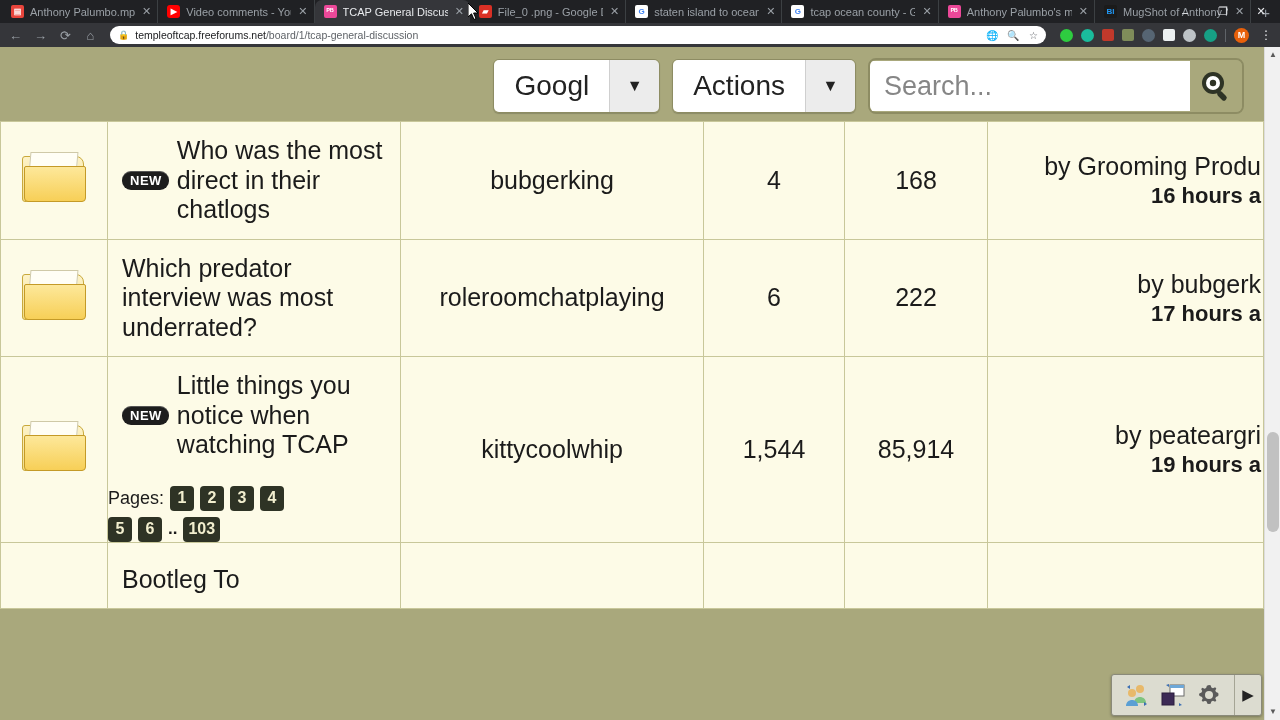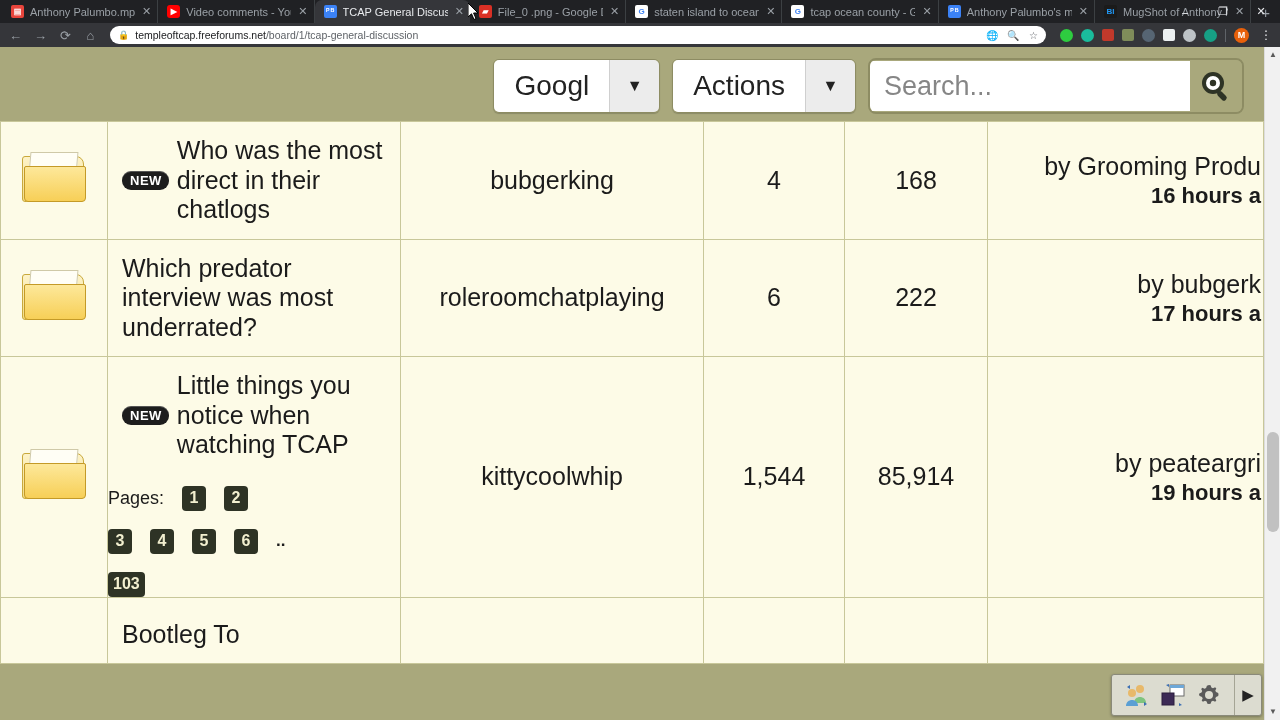--- a/index.html
+++ b/index.html
@@ -42,21 +42,21 @@
   .tab-fav {
     width: 13px; height: 13px;
     flex: 0 0 13px;
     border-radius: 2px;
     display: flex; align-items: center; justify-content: center;
     font-size: 8px; font-weight: bold; color: #fff;
     overflow: hidden;
   }
   .fav-red { background: #e8453c; }
   .fav-yt { background: #ff0000; border-radius: 3px; }
-  .fav-blue { background: #3b82f6; font-family: Liberation Mono, monospace; }
+  .fav-blue { background: #ec4899; }
   .fav-gdrive { background: #d93025; }
   .fav-g { background: #ffffff; color: #4285f4; }
   .fav-bing { background: #1b1b1b; color: #2196f3; }
   .tab-title {
     white-space: nowrap;
     overflow: hidden;
     text-overflow: clip;
     max-width: 118px;
   }
   .tab-close { font-size: 11px; color: #9aa0a6; margin-left: 1px; flex: 0 0 auto; }
@@ -264,21 +264,21 @@
     padding: 3px 7px 3px 8px;
     letter-spacing: .5px;
     line-height: 1;
     box-shadow: inset 0 1px 0 rgba(255,255,255,.25);
   }
   .topic-title { line-height: 1.18; }
   .pages-row {
     display: flex;
     flex-wrap: wrap;
     align-items: center;
-    gap: 18px;
+    gap: 6px;
     margin-top: 12px;
     font-size: 18px;
     max-width: 180px;
   }
   .pages-label { font-size: 18px; color: #1b1b1b; }
   .mini-pg {
     background: #2e3325;
     color: #f2efcf;
     font-size: 16px;
     font-weight: bold;

